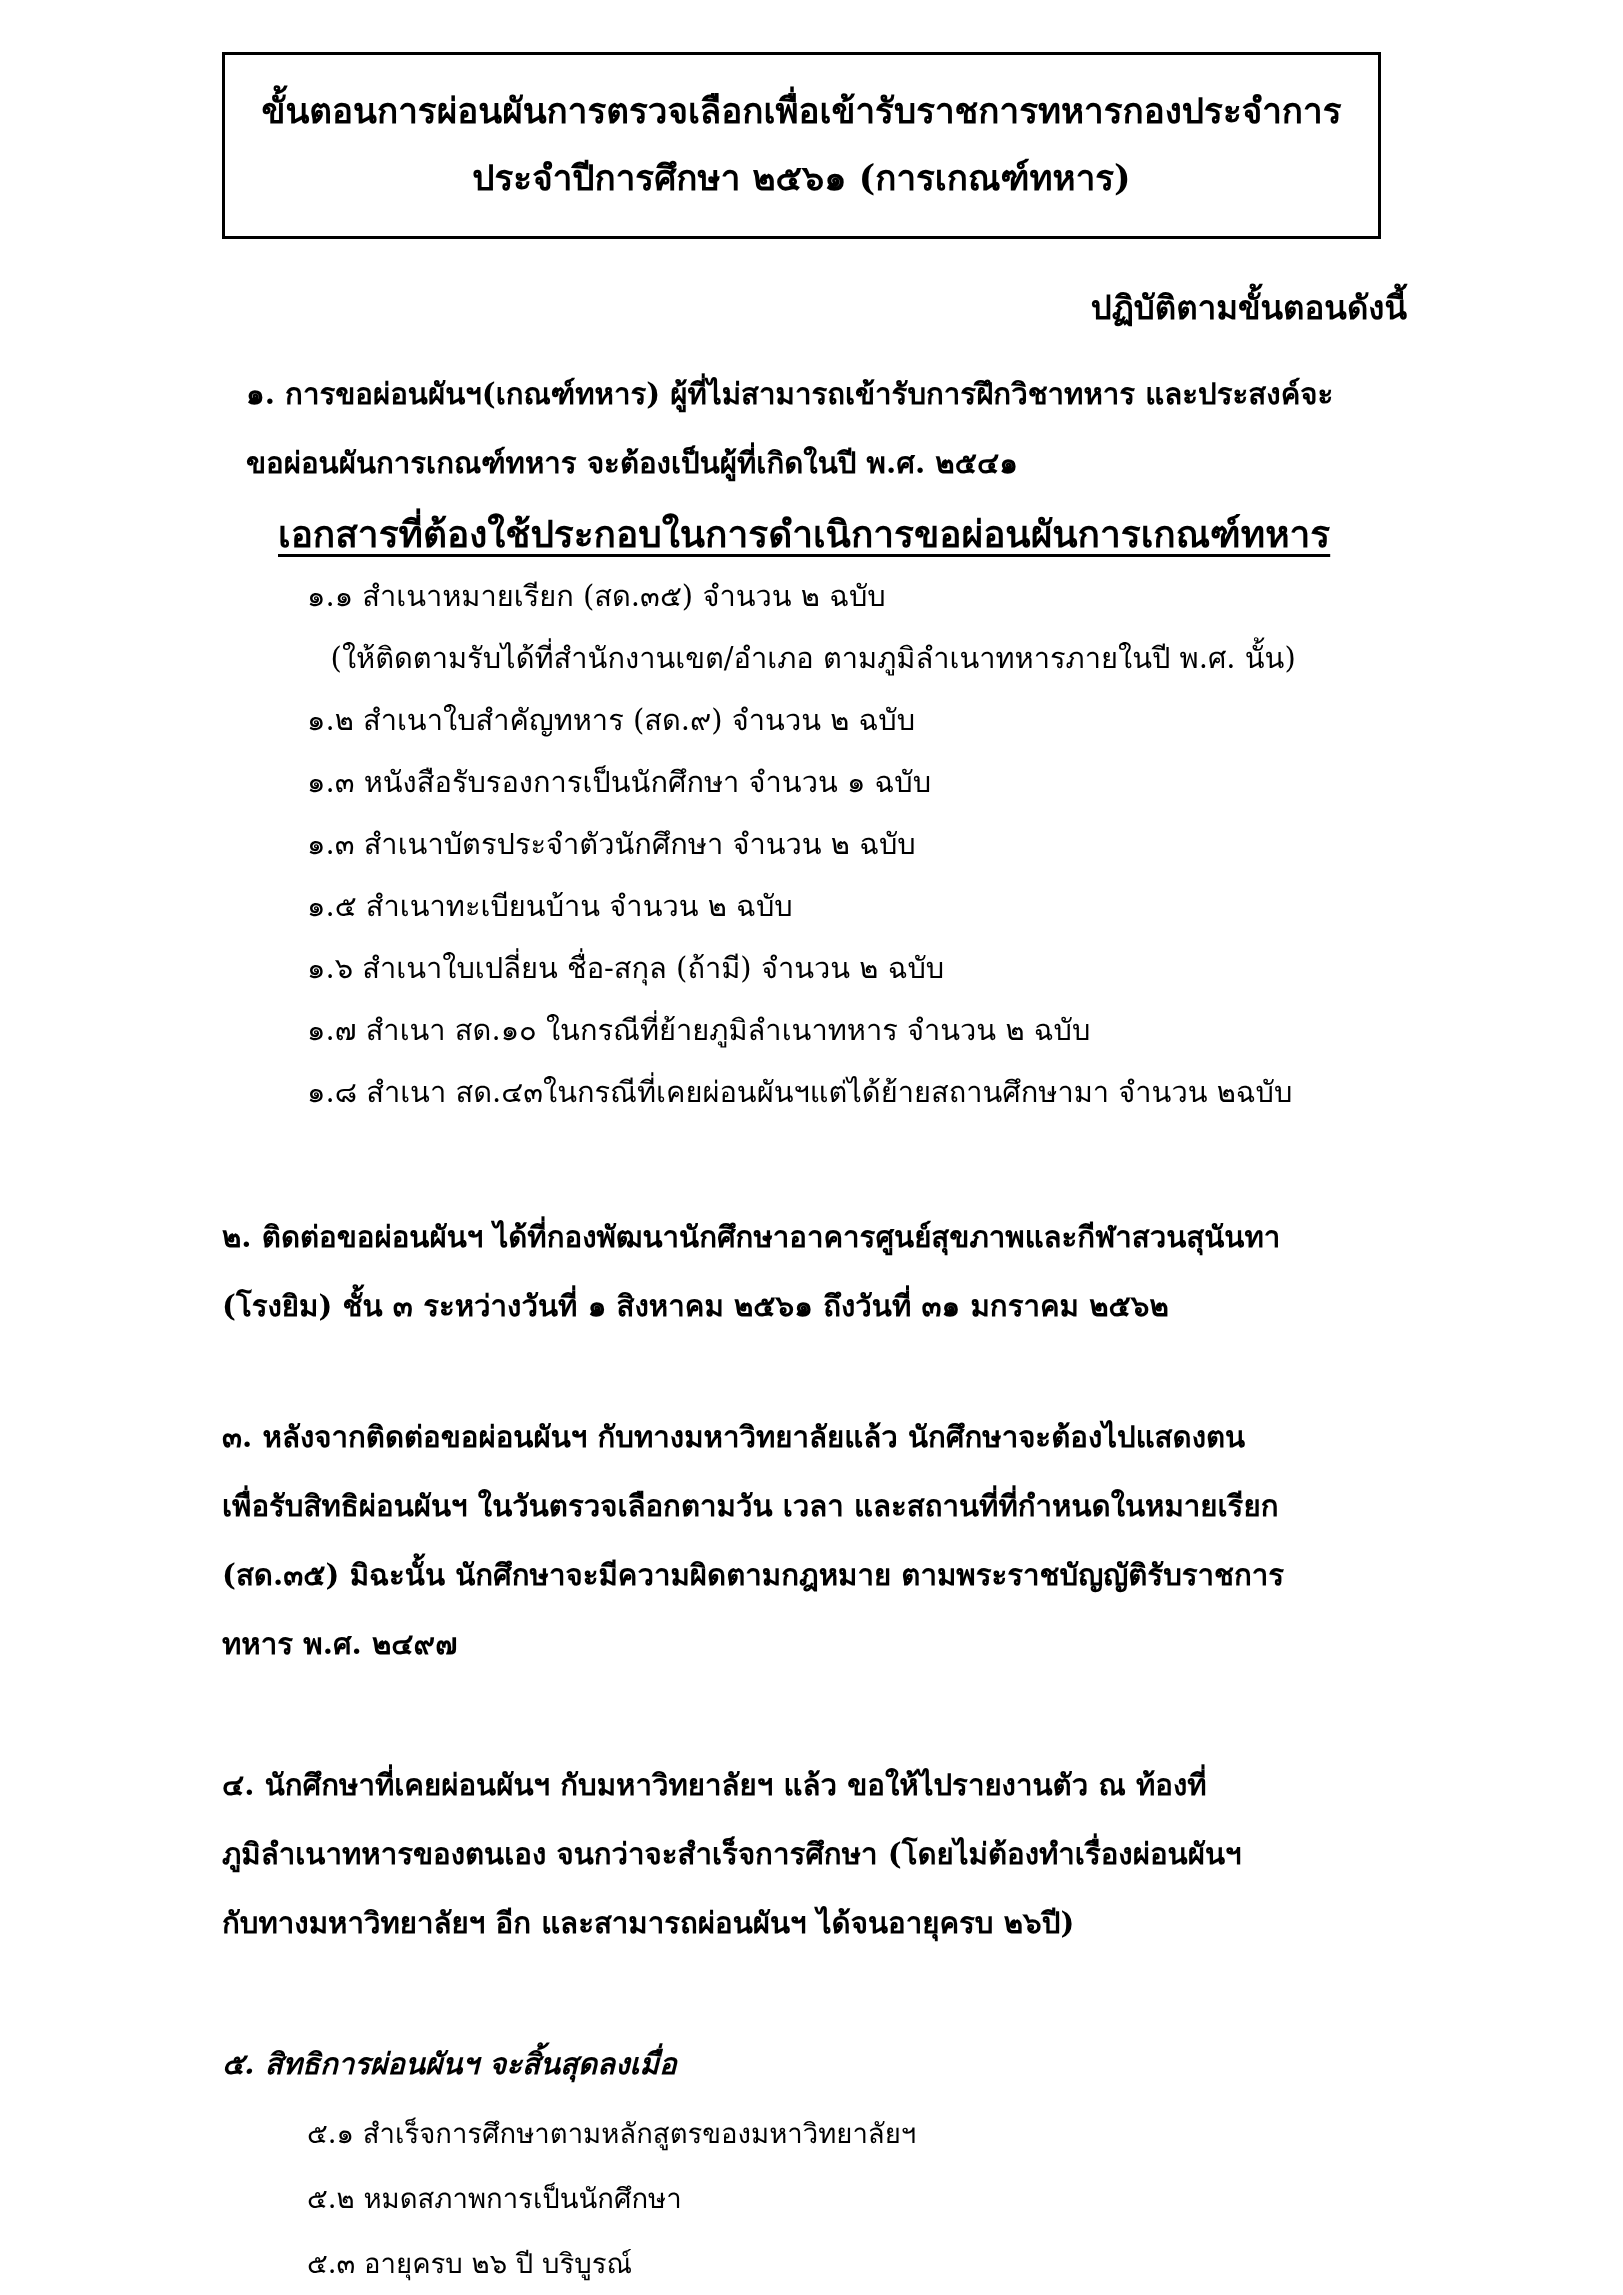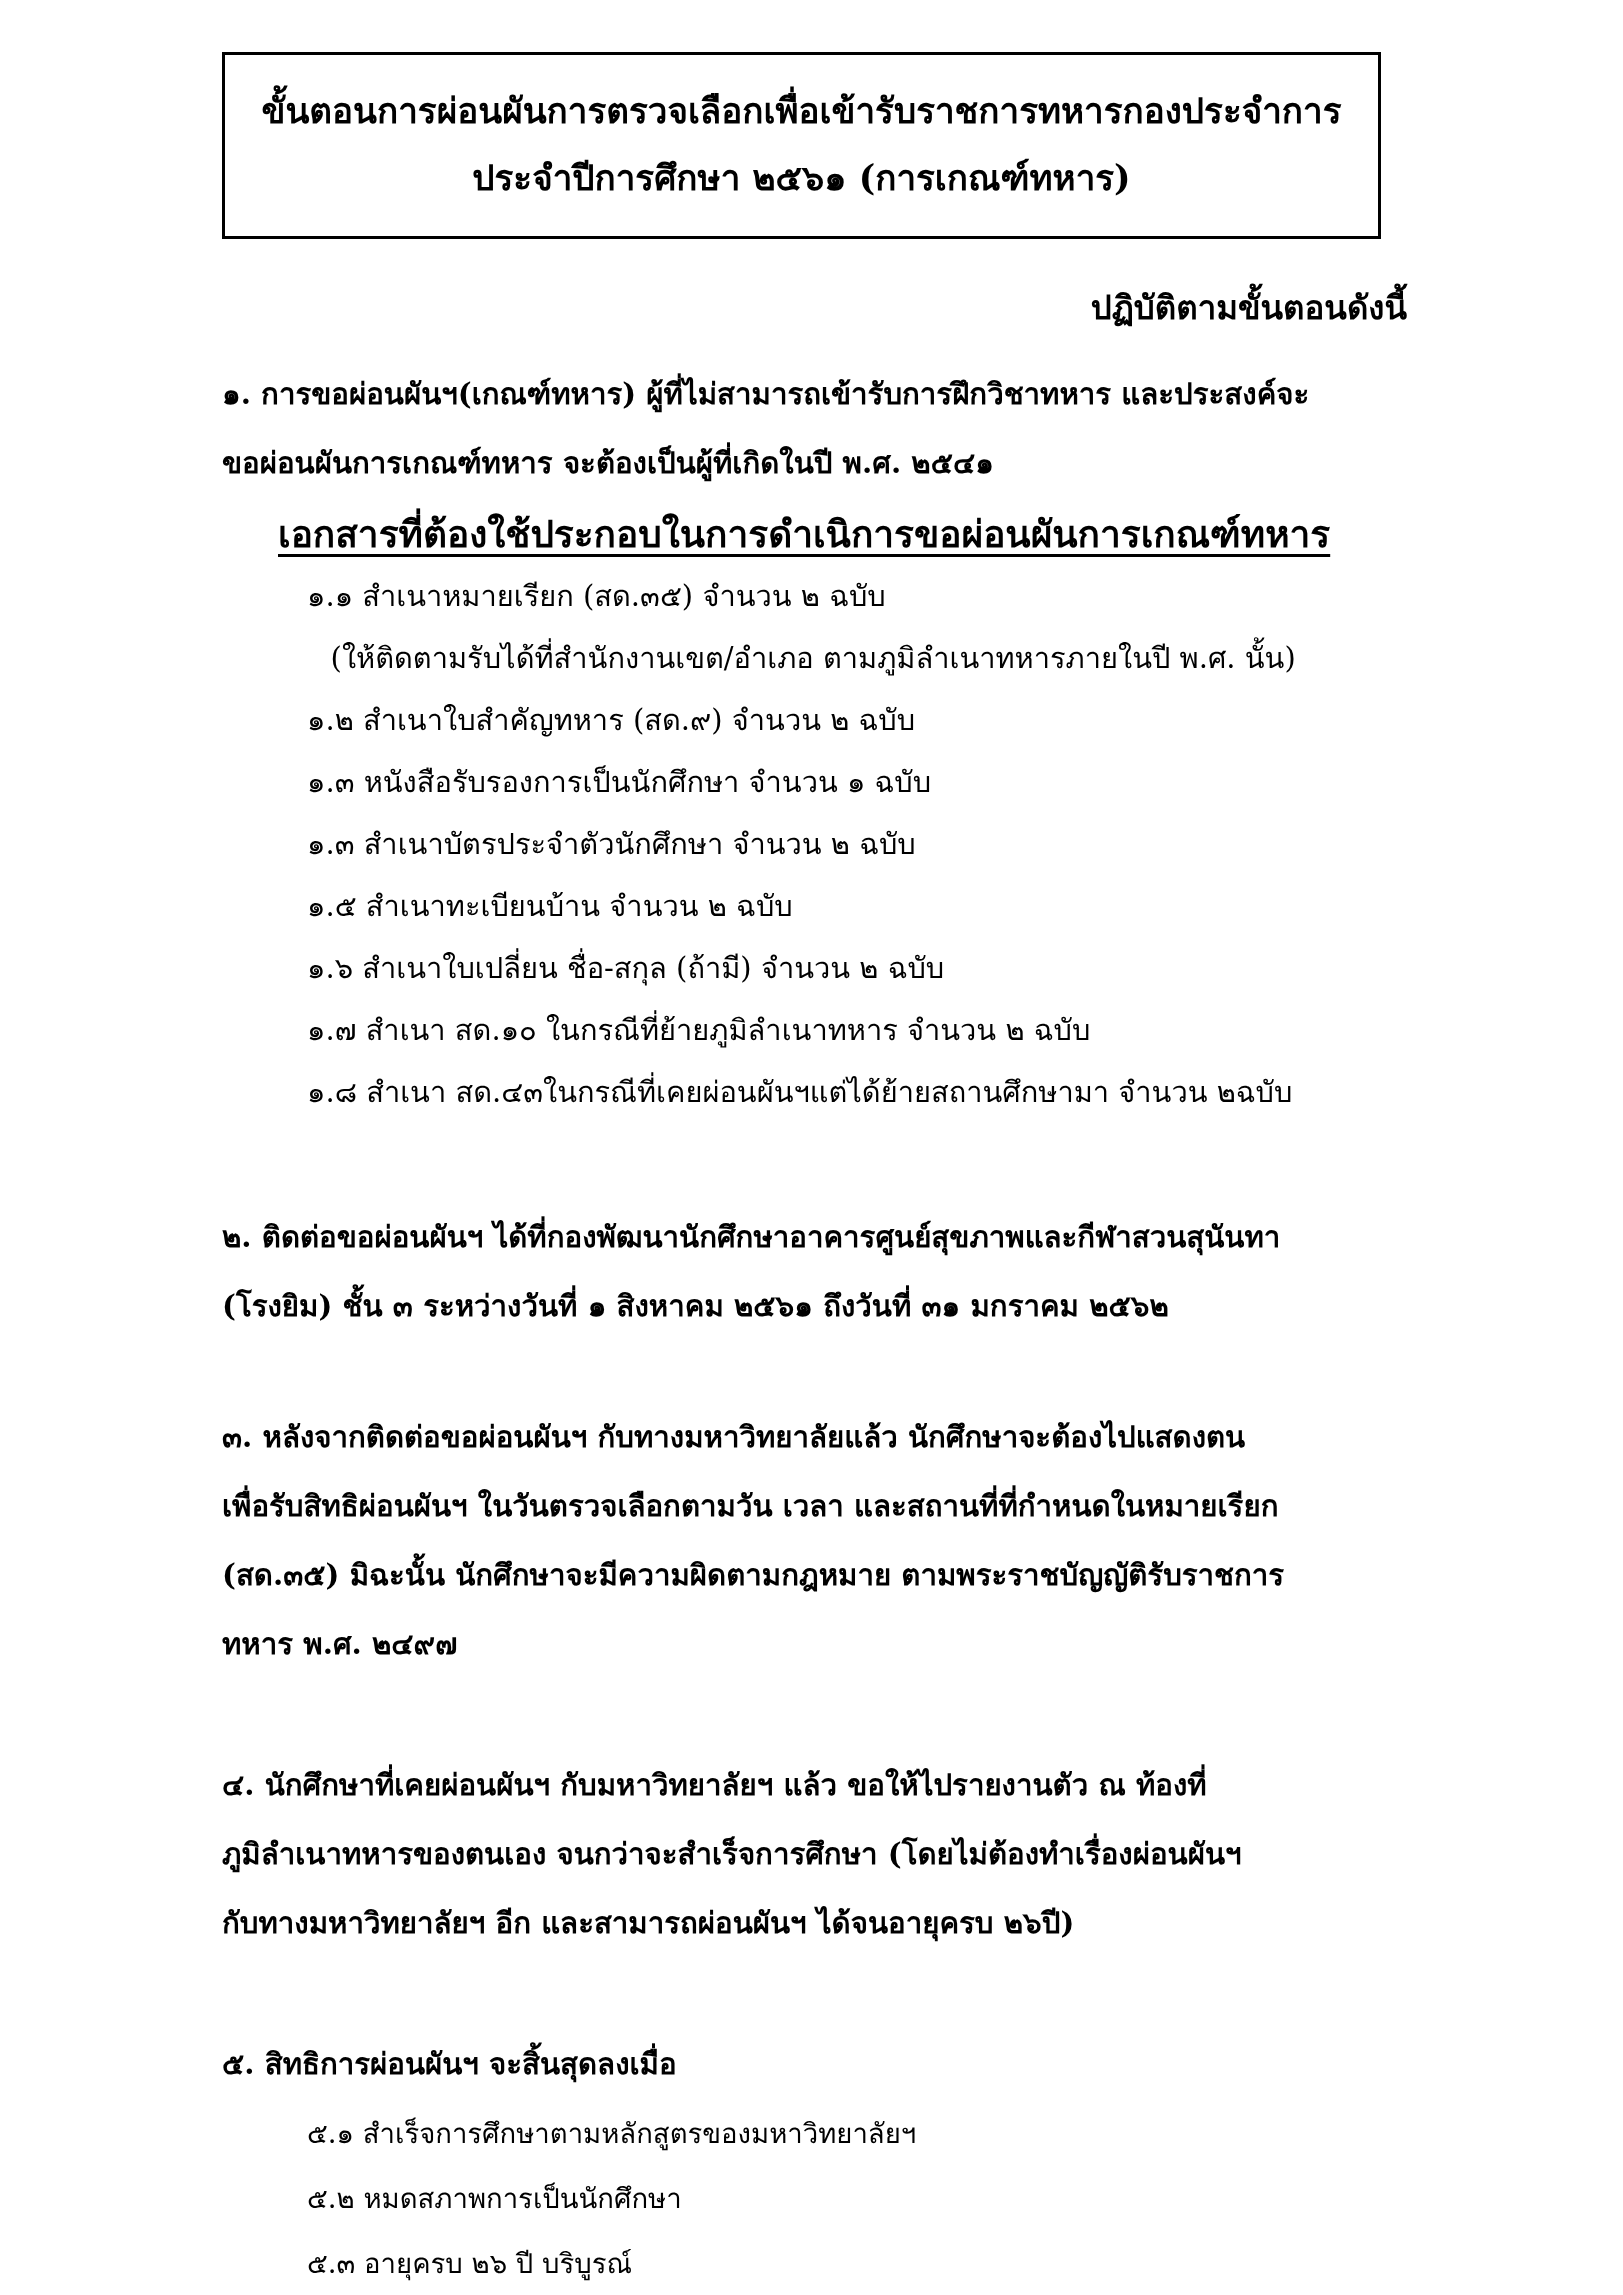--- a/index.html
+++ b/index.html
@@ -30,25 +30,25 @@
   .intro-heading {
     margin-top: 46px;
     text-align: right;
     font-weight: bold;
     font-size: 33px;
     line-height: 46px;
   }
   
   .para { font-weight: bold; font-size: 29.4px; line-height: 69px; }
   .para .line { white-space: nowrap; }
-  .sec1 { margin-top: 27.5px; }
+  .sec1 { margin-top: 27.5px; margin-left: 24px; }
   .sec2 { margin-top: 79px; }
   .sec3 { margin-top: 62px; }
   .sec4 { margin-top: 72px; }
-  .sec5 { margin-top: 72px; }
+  .sec5 { margin-top: 72px; font-style: italic; }
   
   .doc-heading {
     margin-left: 56px;
     margin-top: 6.5px;
     font-weight: bold;
     font-size: 37px;
     line-height: 62px;
     text-decoration: underline;
     text-underline-offset: 6.5px;
   }

